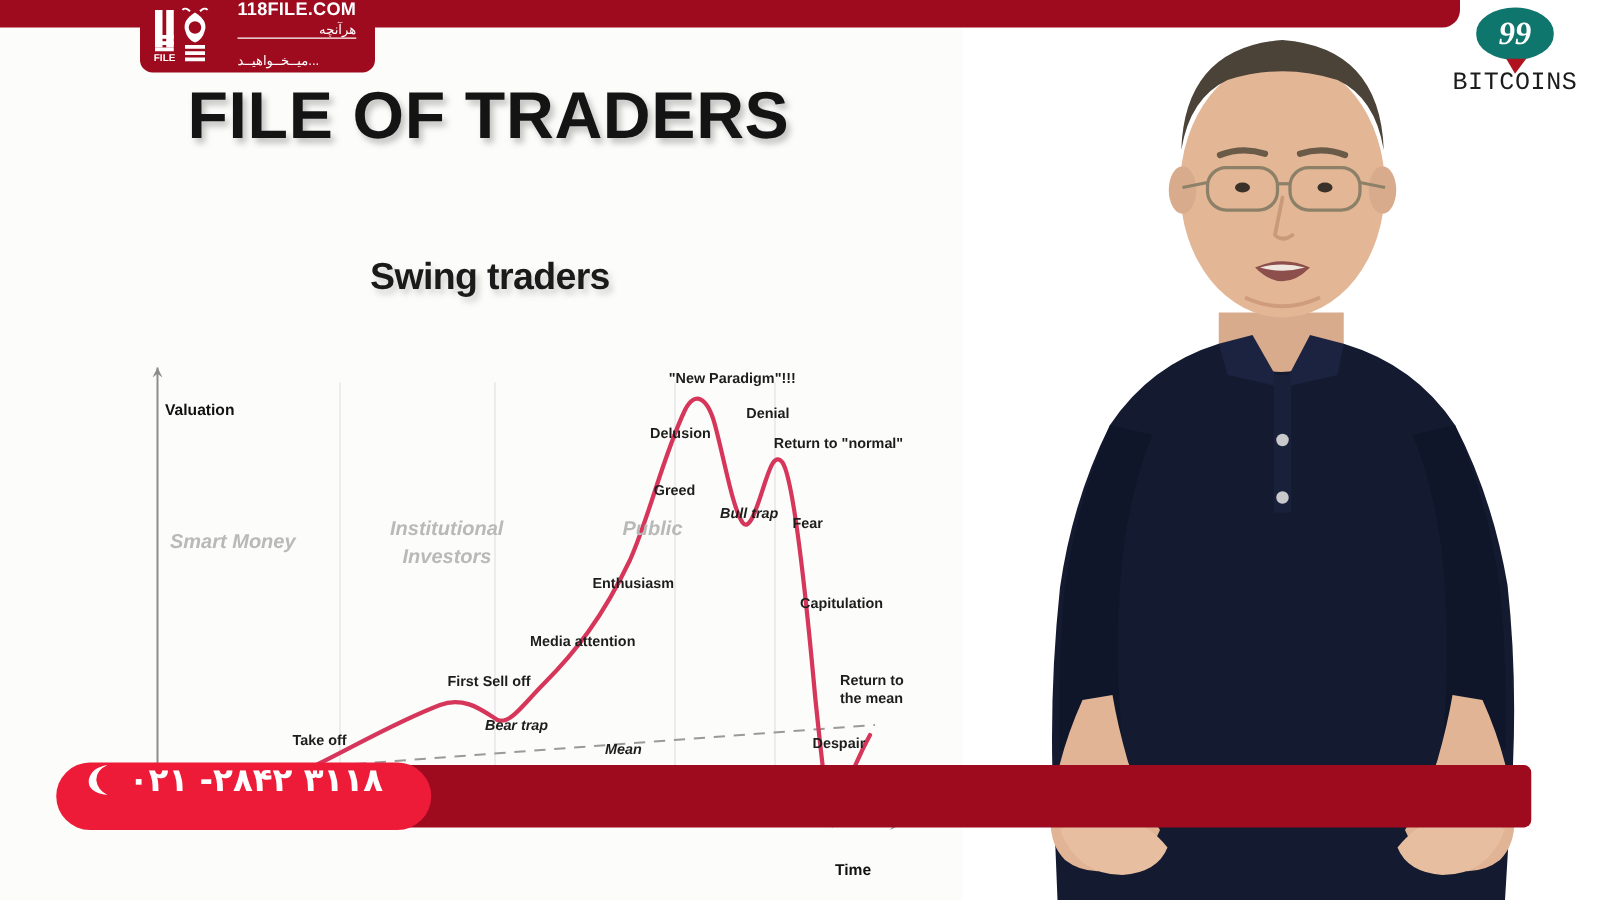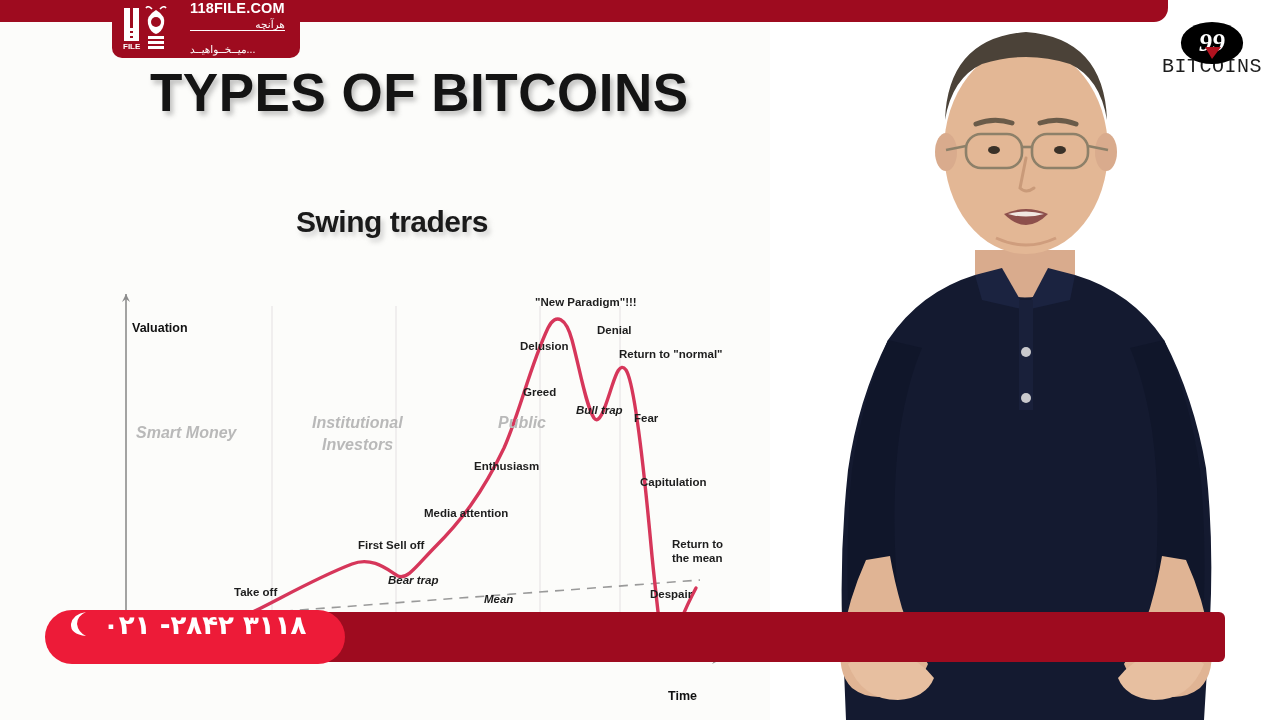--- a/index.html
+++ b/index.html
@@ -27,22 +27,22 @@
   .logo118 .fa1{ color:#fff; font-size:10.5px; text-align:right; margin-top:3px; border-bottom:1px solid #fff; padding-bottom:1px;}
   .logo118 .fa2{ color:#fff; font-size:10.5px; text-align:left; margin-top:13px; letter-spacing:1px;}
 
   
   .logo99{
     position:absolute; right:12px; top:6px; width:112px; height:76px;
     display:flex; flex-direction:column; align-items:center;
   }
   .bubble{ position:relative; width:62px; height:46px; }
   .bubble .b{
-    width:62px; height:42px; background:#000000; border-radius:50%/48%;
-    display:flex; align-items:center; justify-content:center;margin-top:16px;
+    width:62px; height:42px; background:#0f766e; border-radius:50%/48%;
+    display:flex; align-items:center; justify-content:center;
   }
   .bubble .b span{ color:#fff; font-family:"Liberation Serif", serif; font-size:26px; font-weight:bold; font-style:italic; line-height:1;}
   .bubble .tail{
     position:absolute; left:24px; bottom:-7px; width:0; height:0;
     border-left:7px solid transparent; border-right:9px solid transparent; border-top:12px solid #b1121f;
   }
   .bit{ font-family:Liberation Mono, monospace; font-size:20px; letter-spacing:.5px; color:#1c1c1c; margin-top:3px; font-weight:normal;}
 
   
   .slide-title{
@@ -177,21 +177,21 @@
   <div class="logo99">
     <div class="bubble">
       <div class="b">
           <span>99</span>
         </div>
       <div class="tail"></div>
     </div>
     <div class="bit">BITCOINS</div>
   </div>
 
-  <div class="slide-title">TYPES OF BITCOINS</div>
+  <div class="slide-title">FILE OF TRADERS</div>
   <div class="slide-sub">Swing traders</div>
 
   <div id="chart">
     <svg width="700" height="420" viewBox="0 0 700 420">
 
       <g stroke="#eceaea" stroke-width="1.5">
         <line x1="172" y1="18" x2="172" y2="372"></line>
         <line x1="296" y1="18" x2="296" y2="372"></line>
         <line x1="440" y1="18" x2="440" y2="372"></line>
         <line x1="520" y1="18" x2="520" y2="372"></line>

